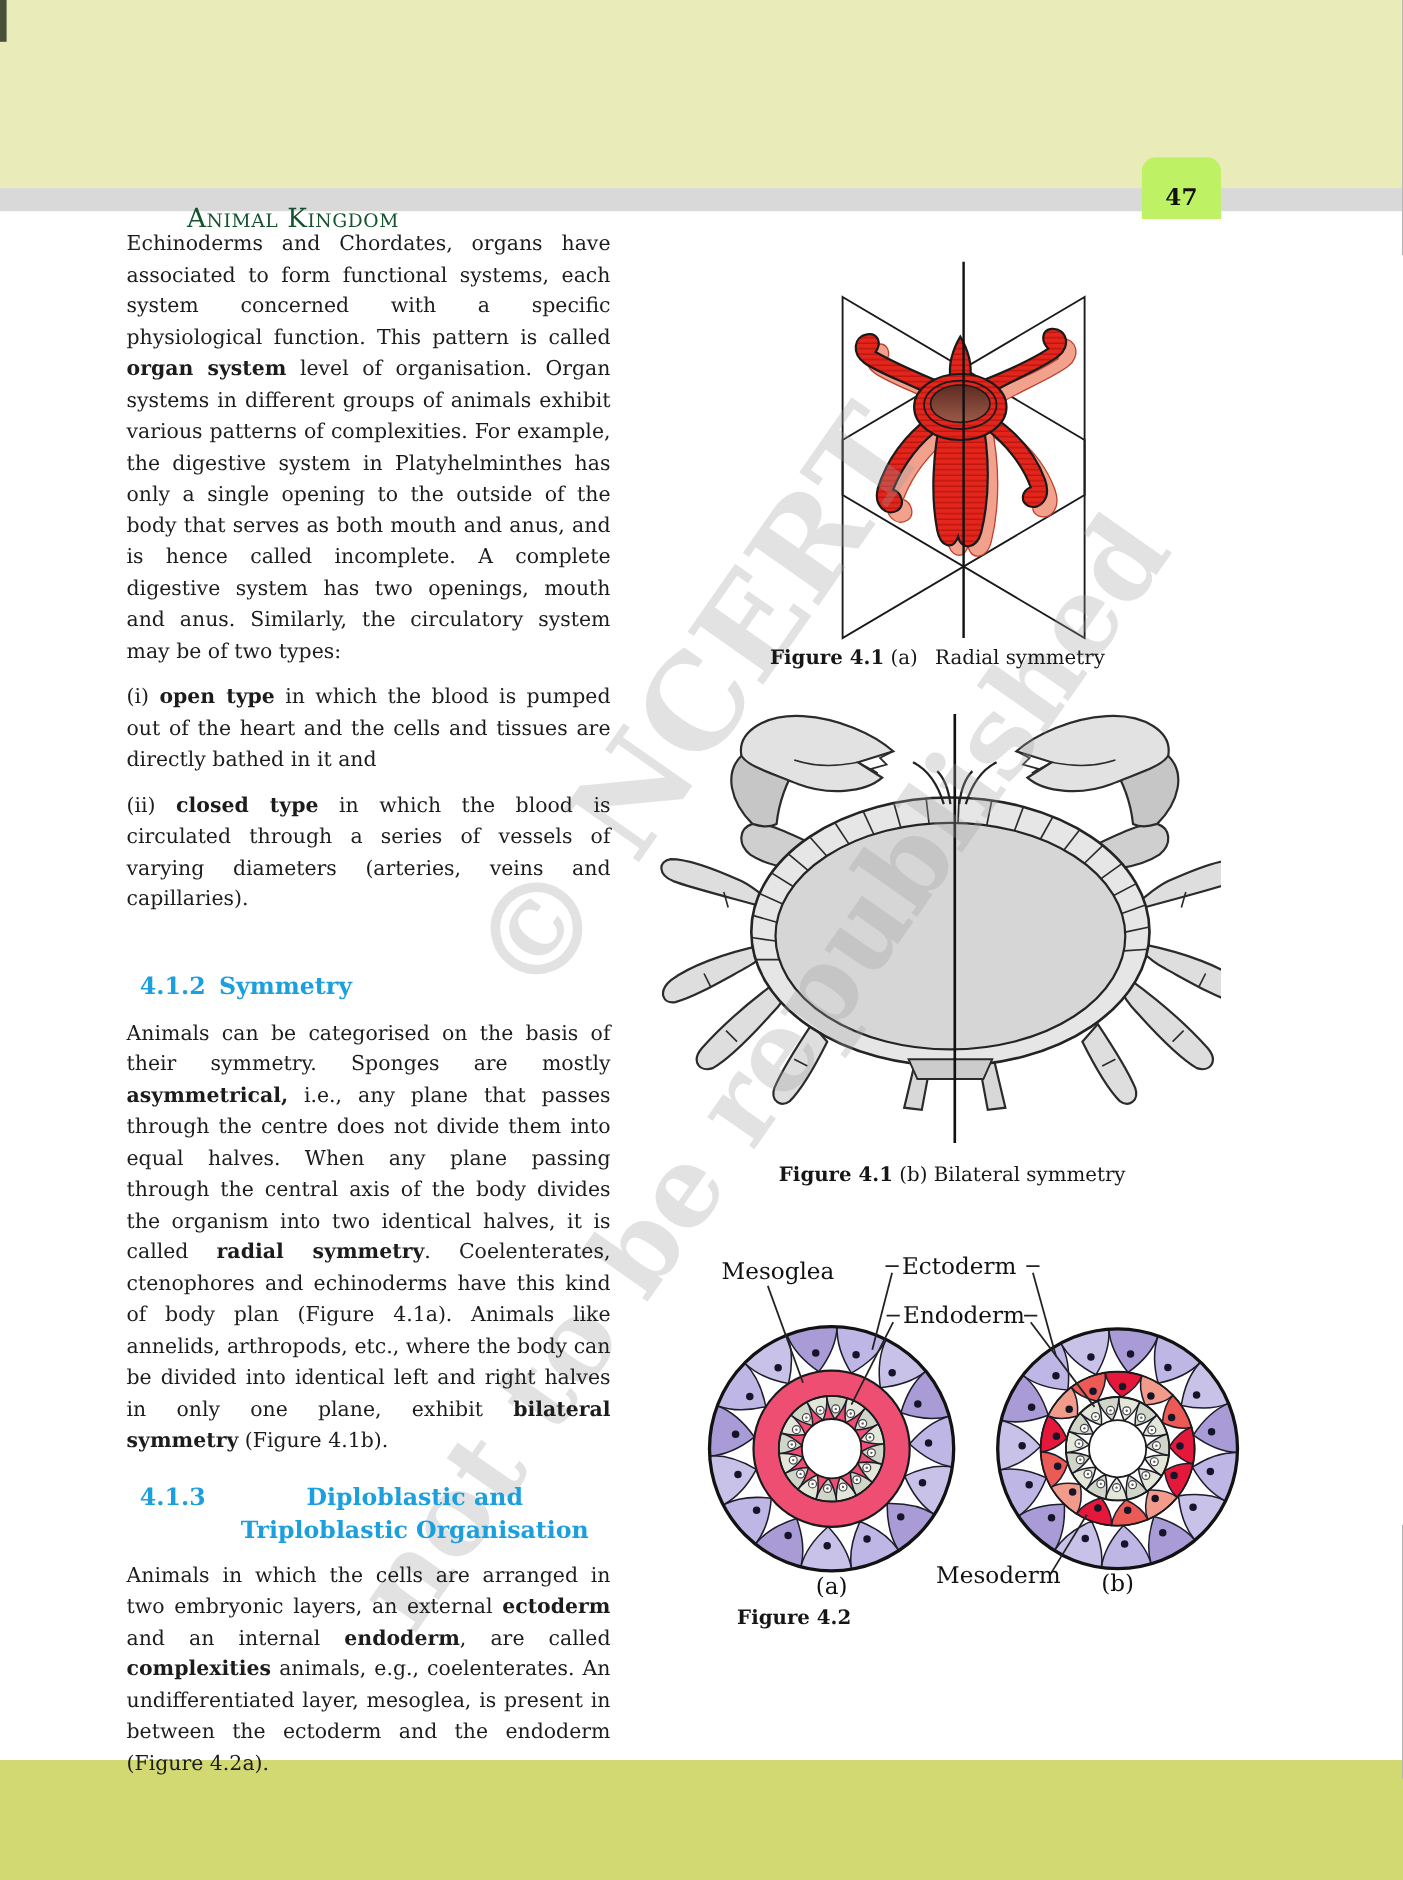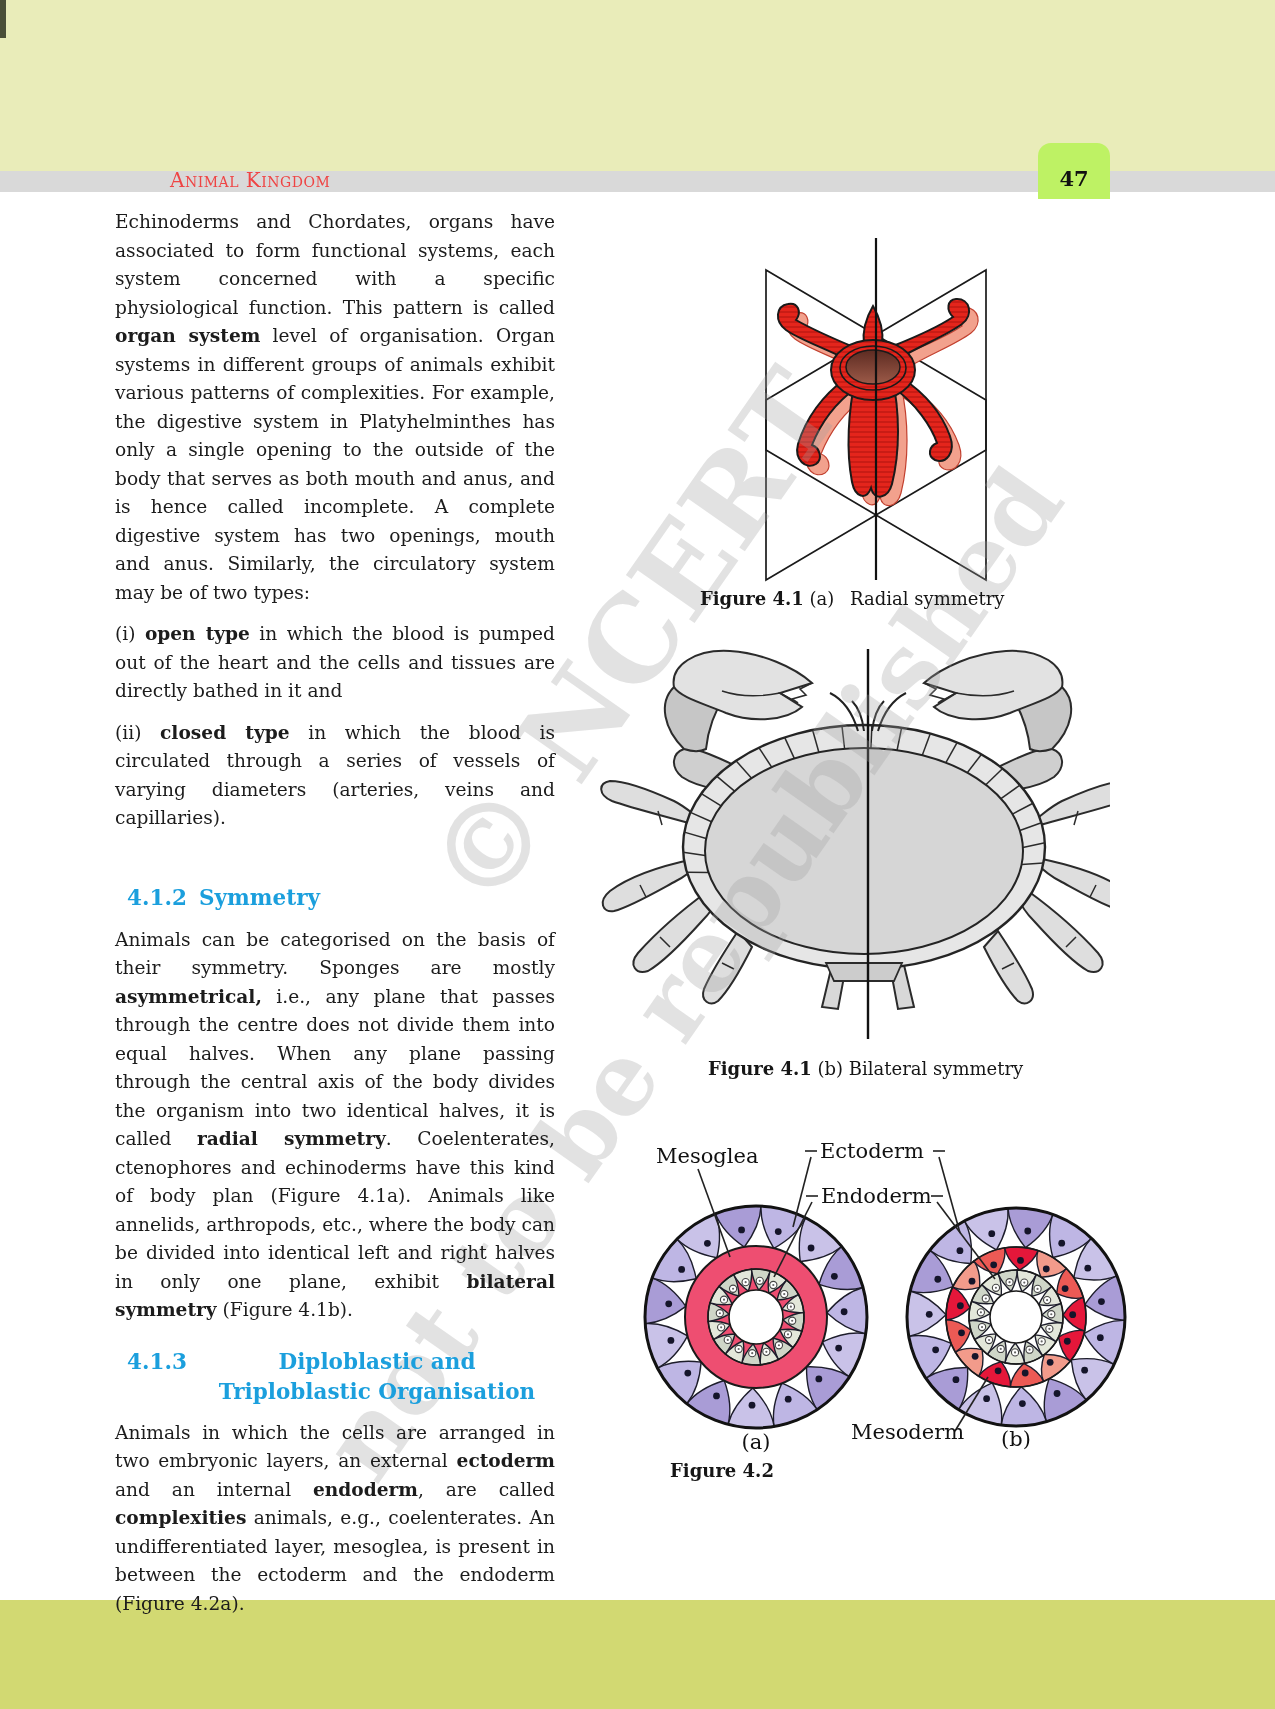--- a/index.html
+++ b/index.html
@@ -3,22 +3,22 @@
 <meta charset="utf-8">
 <style>
   html,body{margin:0;padding:0;background:#777;}
   #page{position:relative;width:1275px;height:1709px;background:#ffffff;overflow:hidden;
         font-family:"DejaVu Serif","Liberation Serif",serif;color:#1c1c1c;}
   
   .band-top{position:absolute;left:0;top:0;width:1275px;height:171px;background:#e9ecb9;}
   .edge-mark{position:absolute;left:0;top:0;width:6px;height:38px;background:#4a4f38;}
   .band-gray{position:absolute;left:0;top:171px;width:1275px;height:21px;background:#d9d9d9;}
   .band-bottom{position:absolute;left:0;top:1600px;width:1275px;height:109px;background:#d2d972;}
-  .header-title{position:absolute;left:170px;top:168px;font-size:20px;letter-spacing:.5px;
-        font-variant:small-caps;color:#ef4444;}
+  .header-title{position:absolute;left:170px;top:184px;font-size:24px;letter-spacing:.5px;
+        font-variant:small-caps;color:#14532d;}
   .page-tab{position:absolute;left:1038px;top:143px;width:72px;height:56px;background:#bef264;
         border-radius:13px 13px 0 0;text-align:center;}
   .page-tab span{display:inline-block;margin-top:23px;font-size:21px;font-weight:bold;color:#111;}
   .footer-date{position:absolute;left:0;top:1645px;width:1275px;text-align:center;
         font-family:"Liberation Sans",sans-serif;font-size:15px;color:#222;}
   
   .wm{position:absolute;color:rgba(158,158,158,0.30);font-weight:bold;white-space:nowrap;
       pointer-events:none;z-index:5;}
   .wm1{left:350px;top:620px;width:500px;font-size:115px;transform:rotate(-55deg);}
   .wm2{left:130px;top:990px;width:1020px;font-size:100px;transform:rotate(-55deg);}

